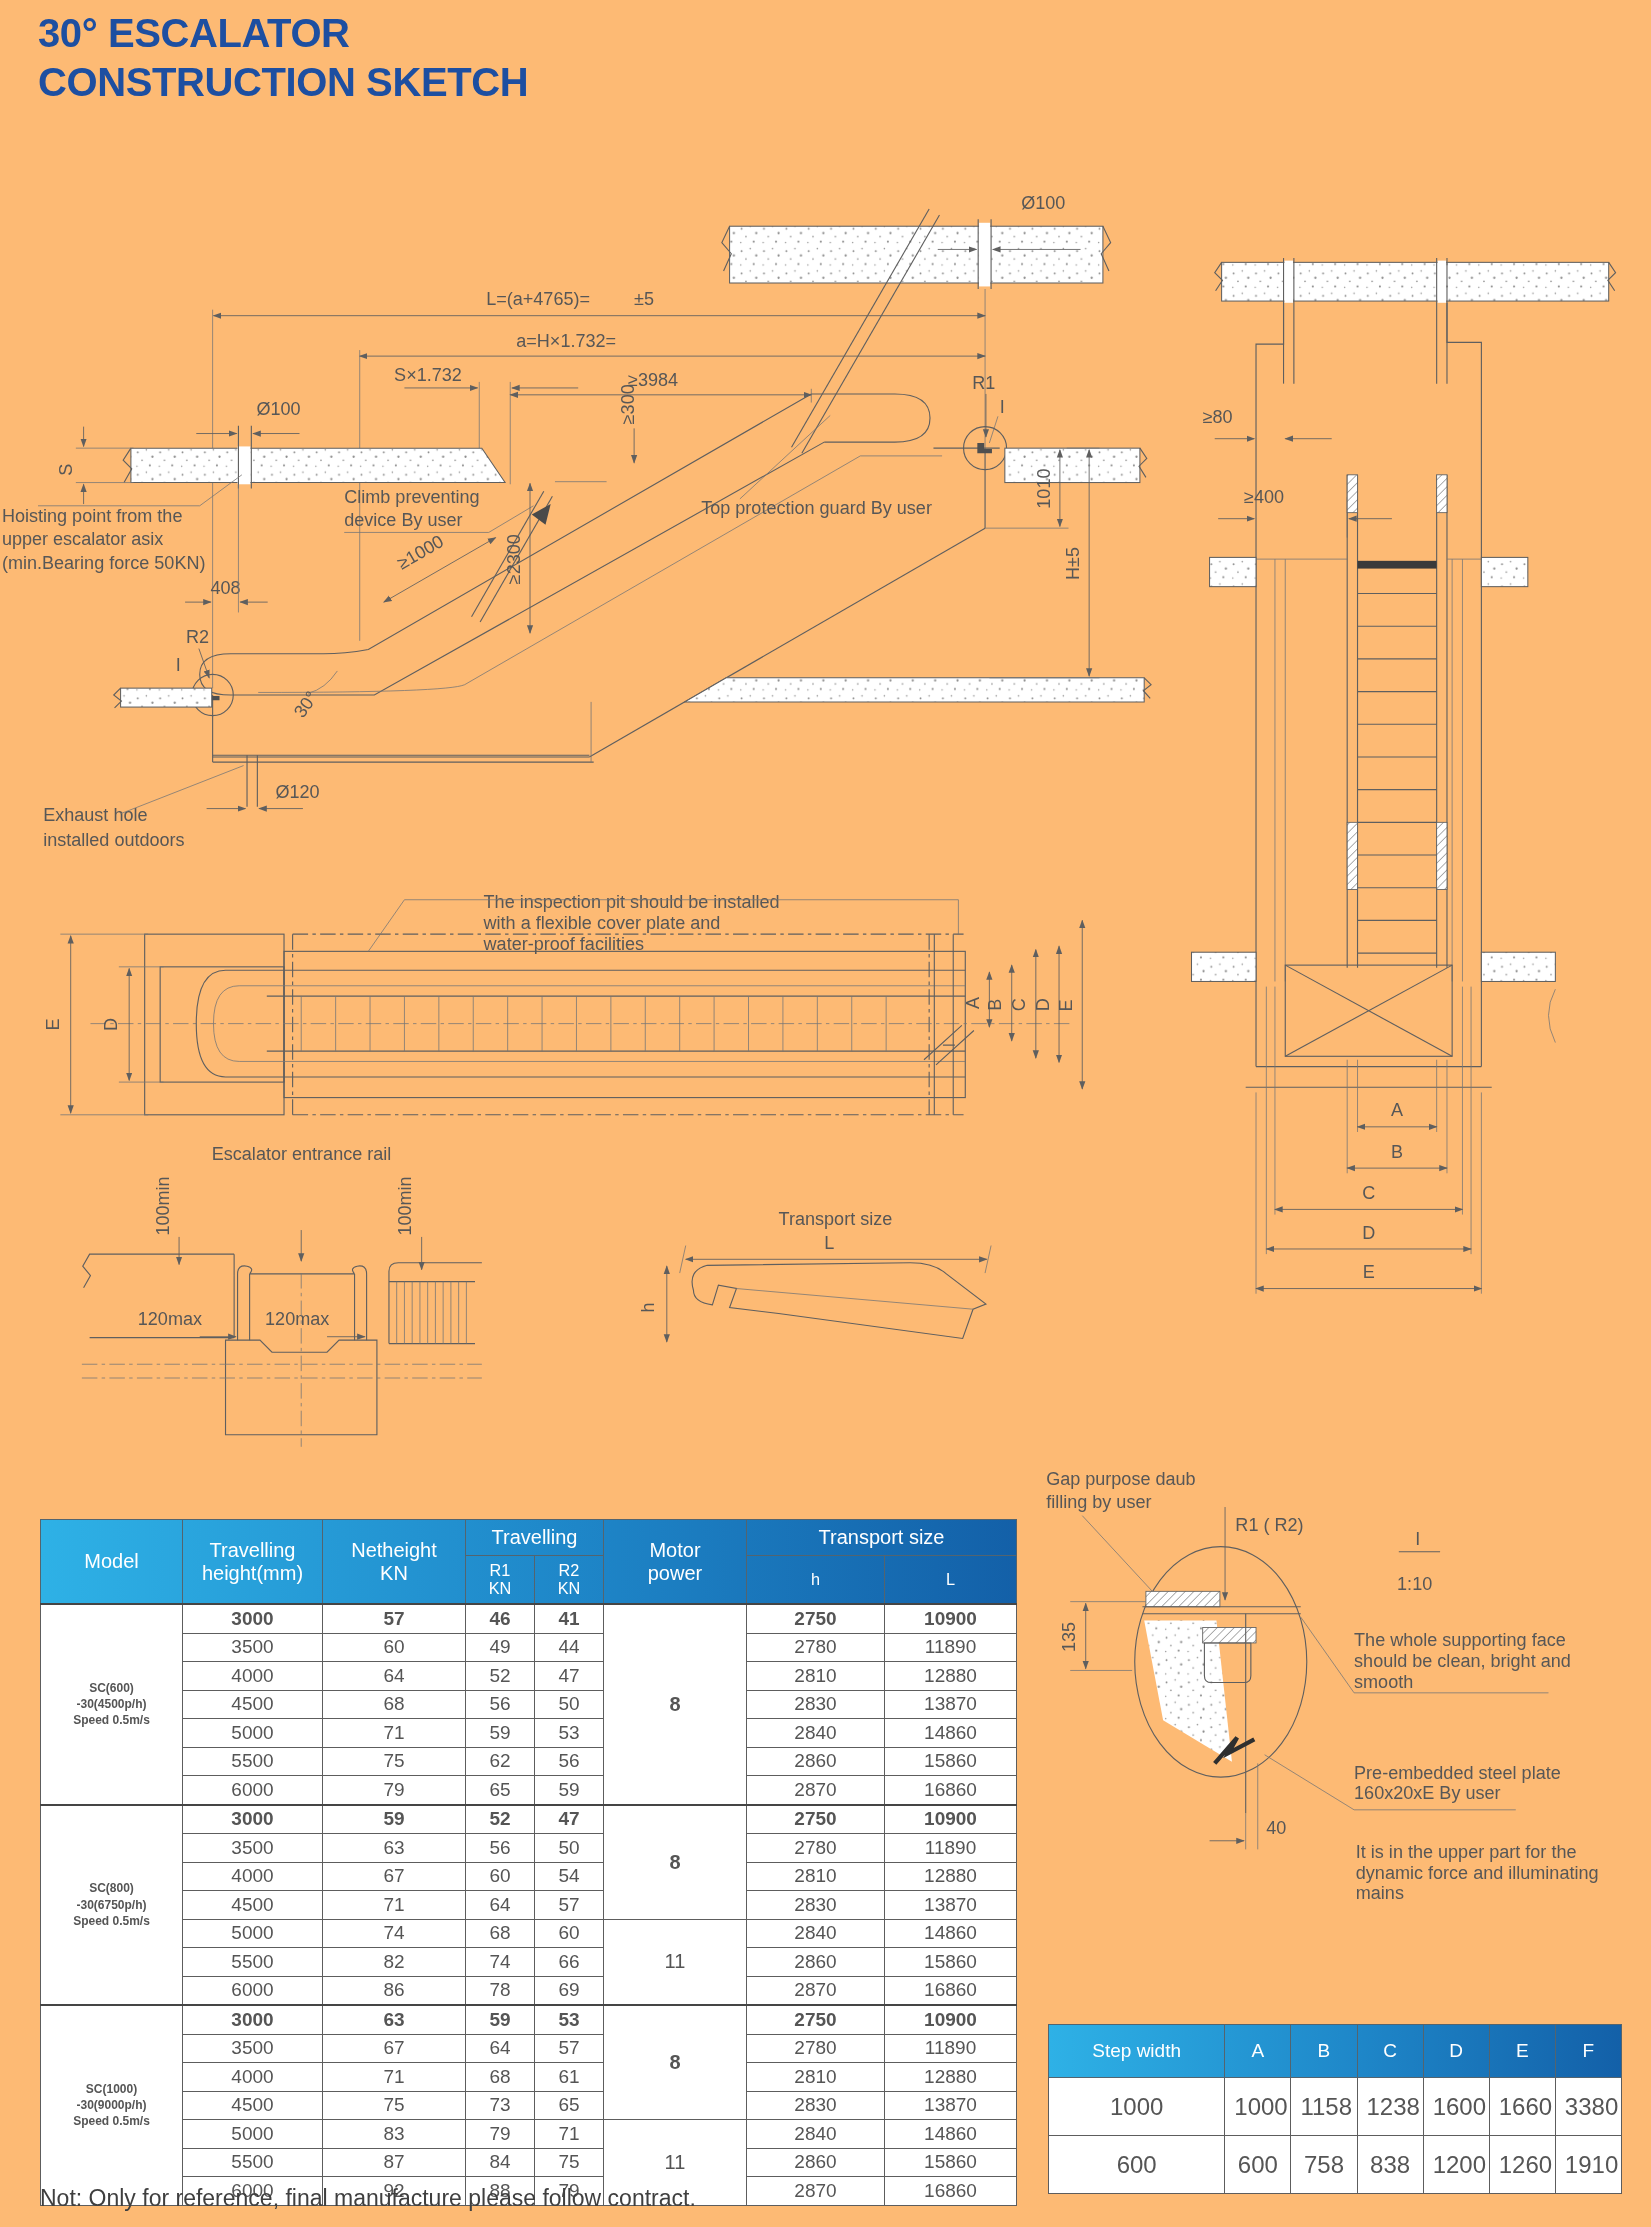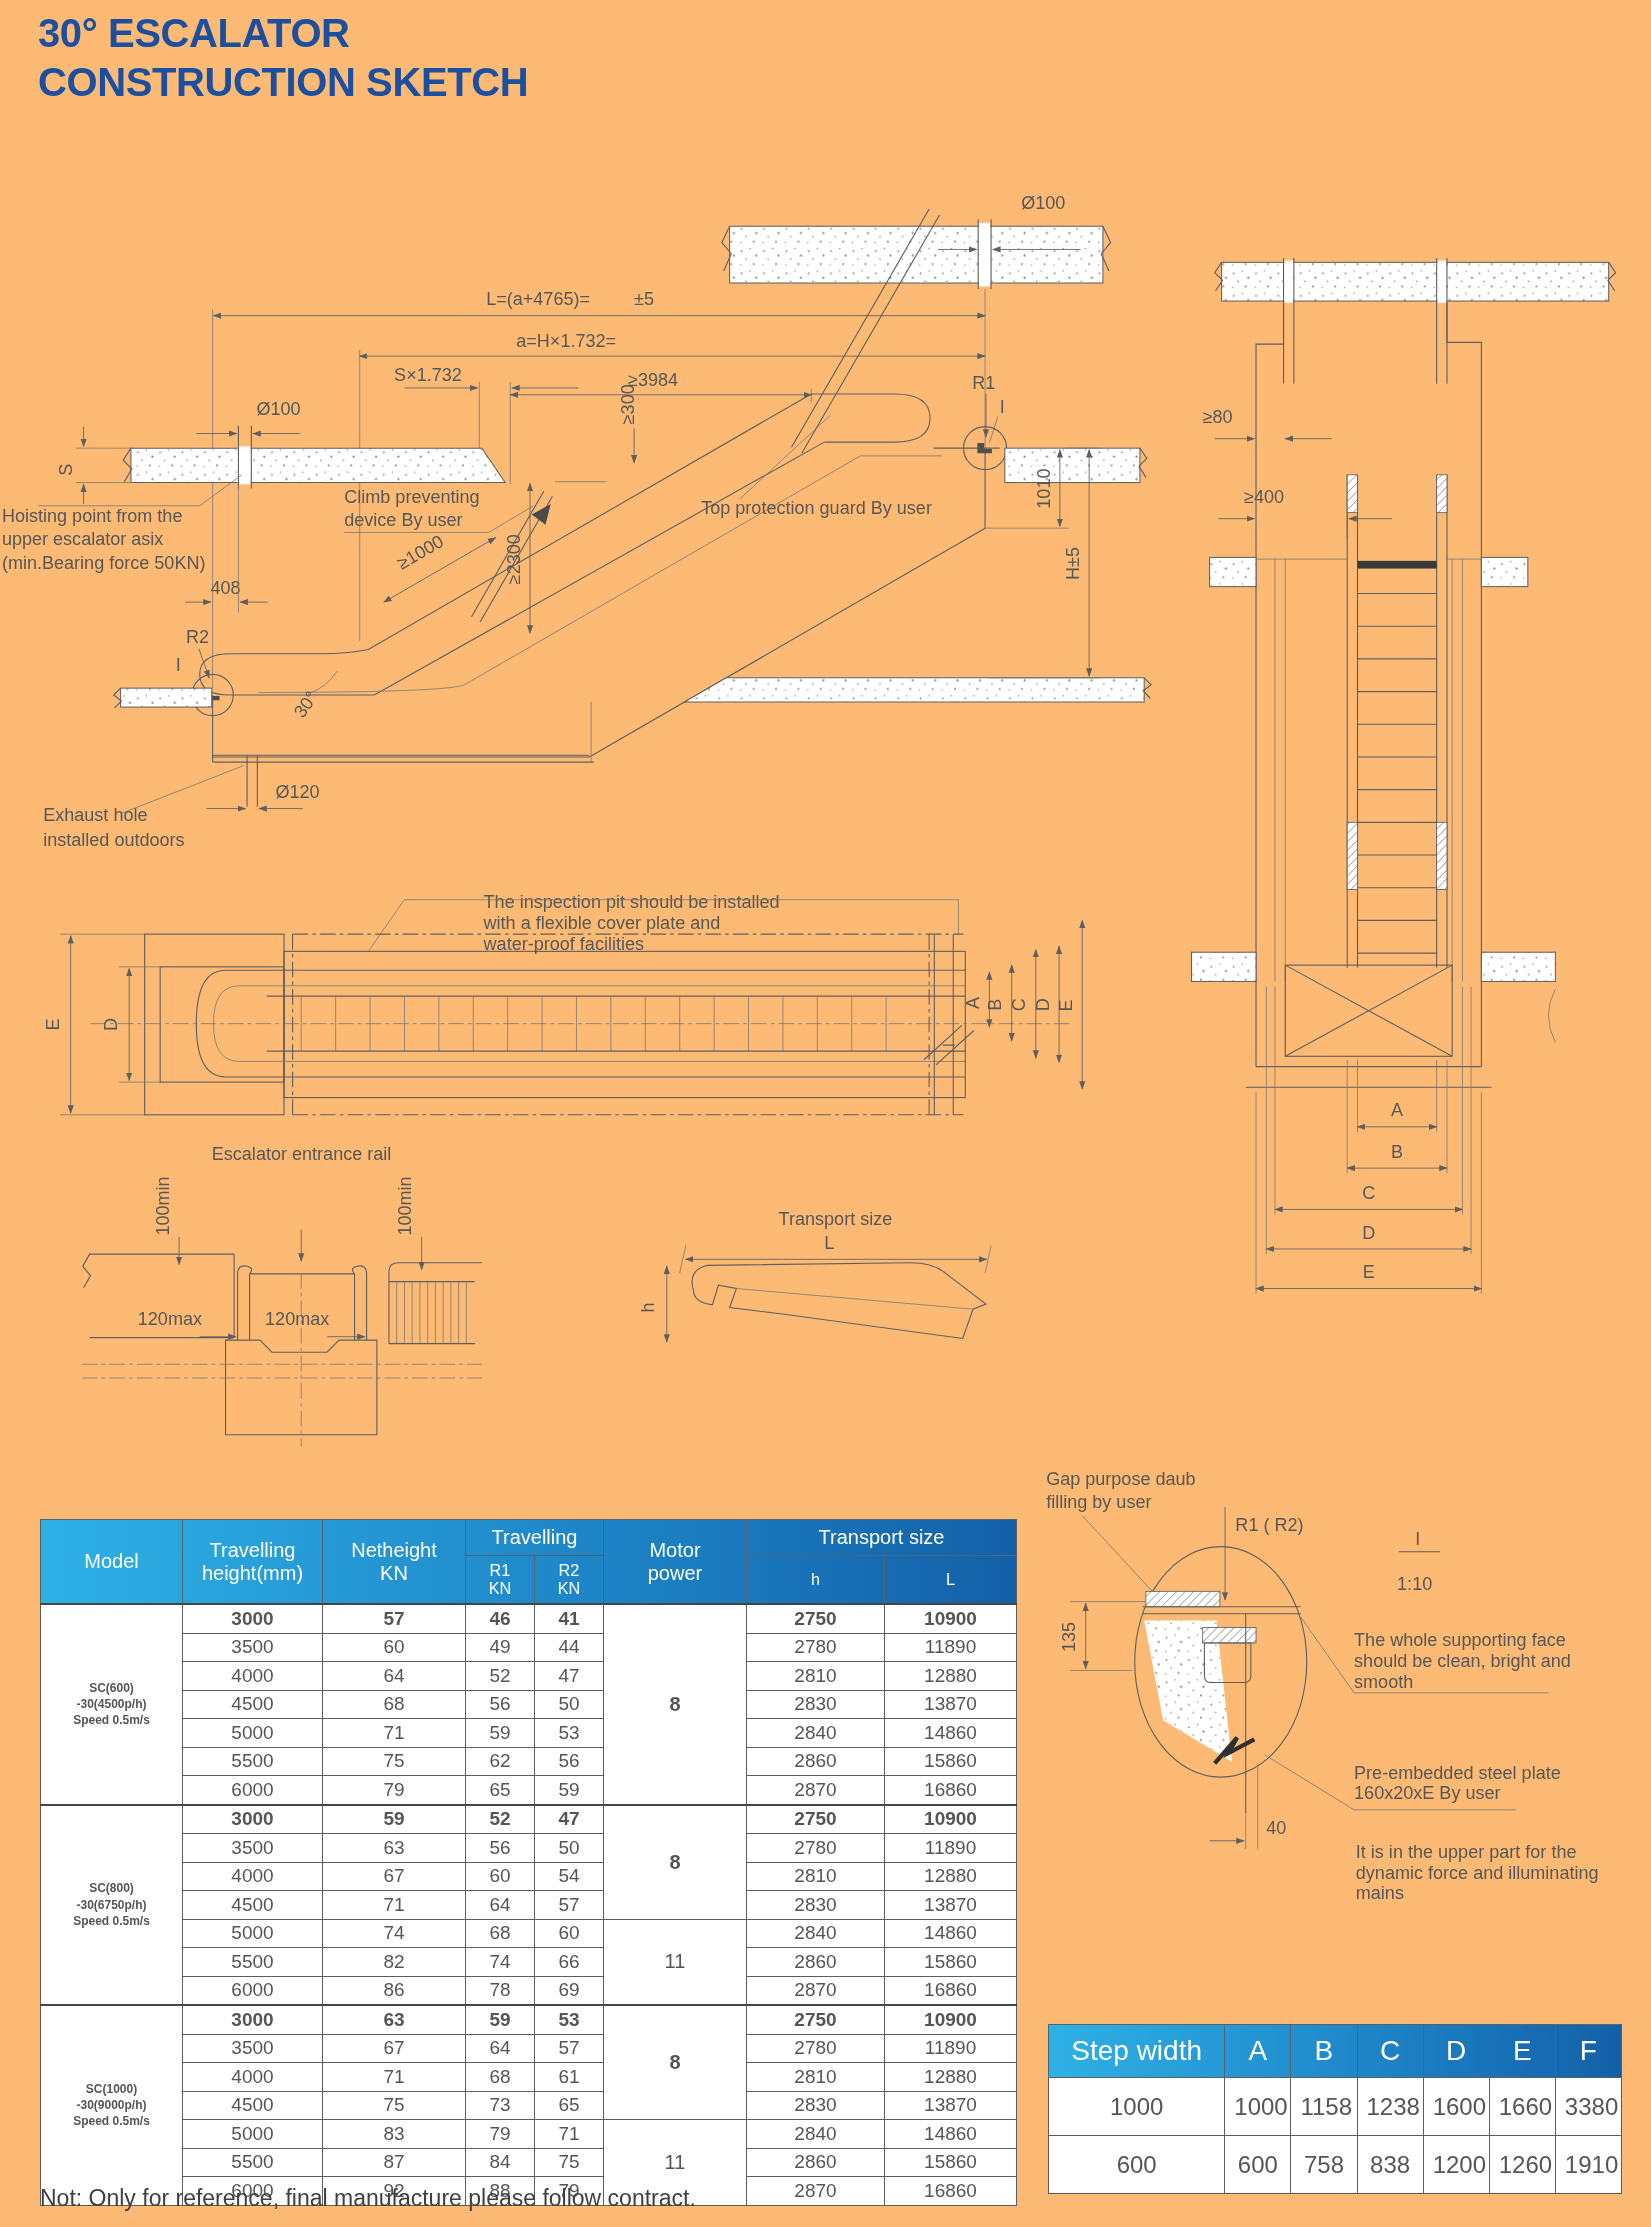--- a/index.html
+++ b/index.html
@@ -24,21 +24,21 @@
   #main-table thead,#main-table thead tr{background:linear-gradient(90deg,#2eb1e6 0%,#1e86c8 55%,#1360a8 100%);}
   #main-table td{border:0.9px solid #5d5d5d;color:#555;text-align:center;height:27.5px;
                  font-size:19px;padding:0;line-height:1.04;}
   #main-table .model{font-size:12px;white-space:pre-line;line-height:1.35;}
   #main-table .motor{font-size:20px;}
   #main-table tr.blk td{border-top:2.6px solid #454545;font-weight:bold;}
   #main-table th.h1{font-size:20px;height:33px;}
   #main-table th.h2{font-size:16.3px;height:45px;line-height:1.1;}
   #step-table{position:absolute;left:1048px;top:2024px;width:574px;border:1.7px solid #4c4c4c;}
   #step-table thead,#step-table thead tr{background:linear-gradient(90deg,#2eb1e6 0%,#1e86c8 55%,#1360a8 100%);}
-  #step-table th{font-weight:normal;color:#fff;font-size:28px;height:50px;border:0.9px solid #53646f;}
+  #step-table th{font-weight:normal;color:#fff;font-size:19px;height:50px;border:0.9px solid #53646f;}
   #step-table td{border:0.9px solid #5d5d5d;color:#555;font-size:24px;text-align:center;height:39px;padding:9px;}
   #note{position:absolute;left:40px;top:2185px;font-size:23px;color:#3f3f3f;}
 </style>
 </head>
 <body>
 
 <div id="page">
 
   <div id="title">
     <div>30° ESCALATOR</div>

